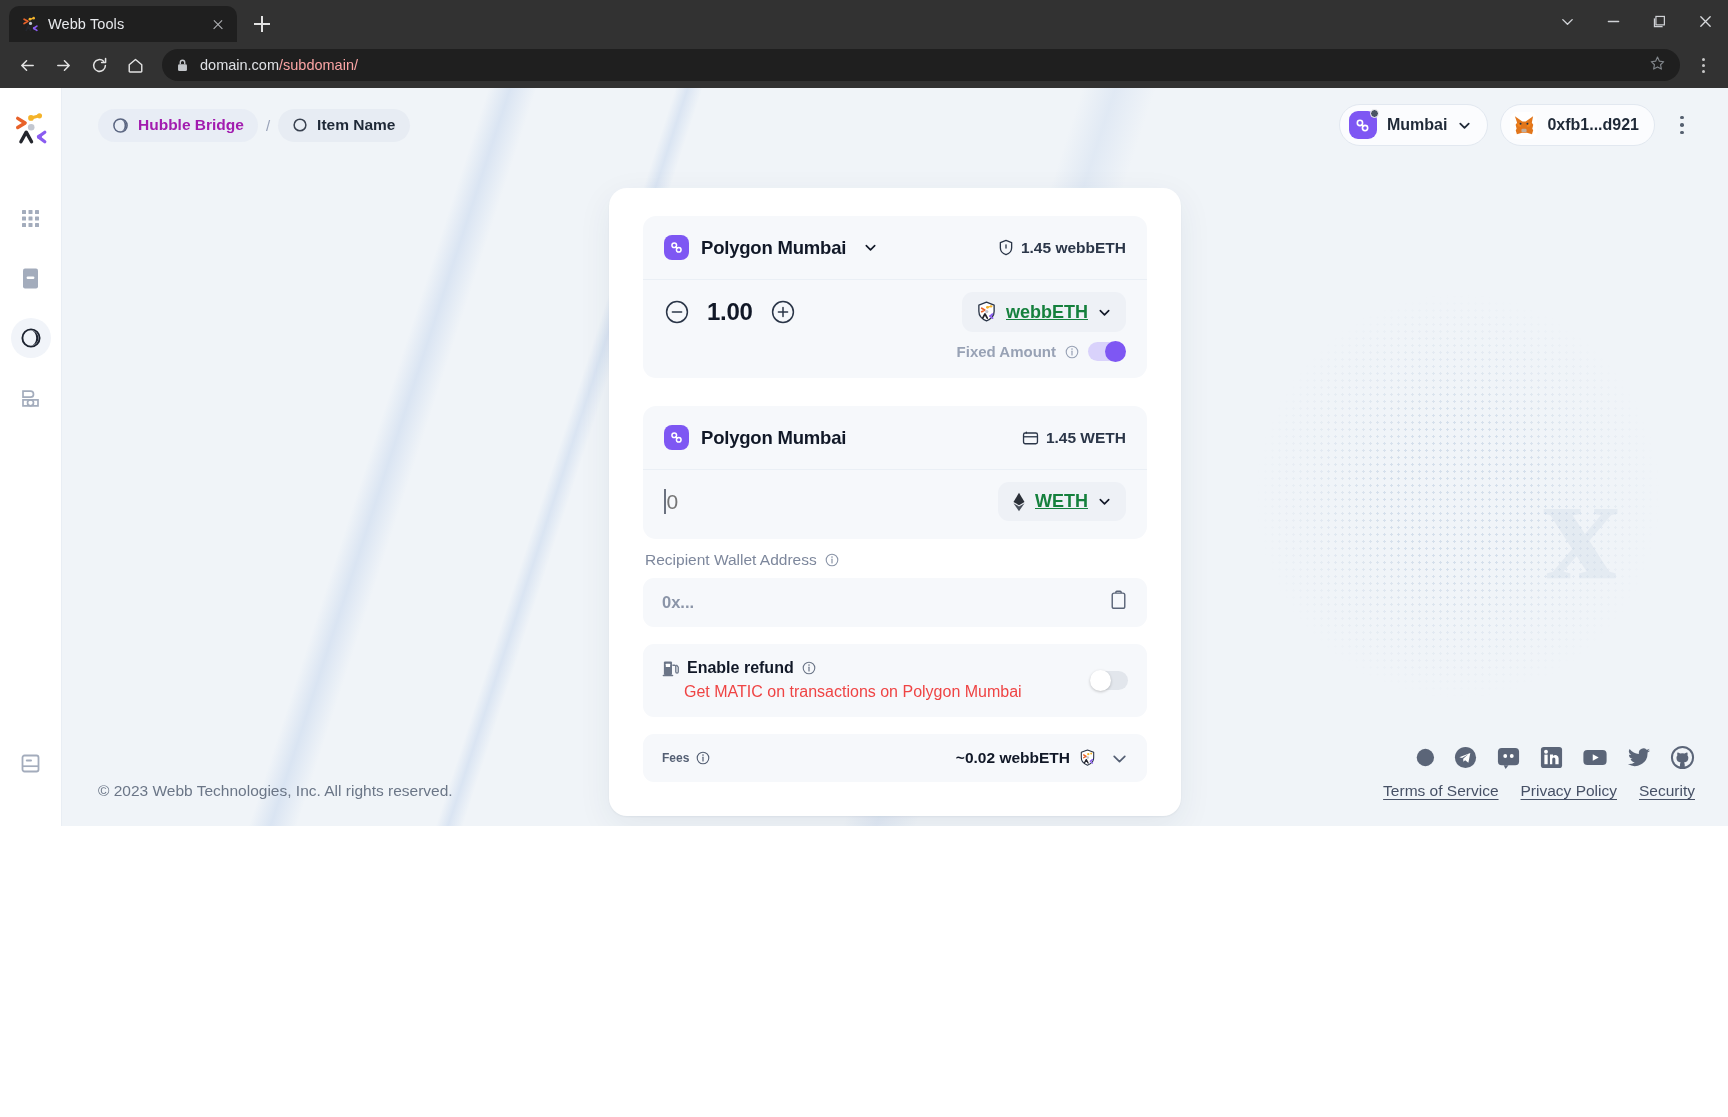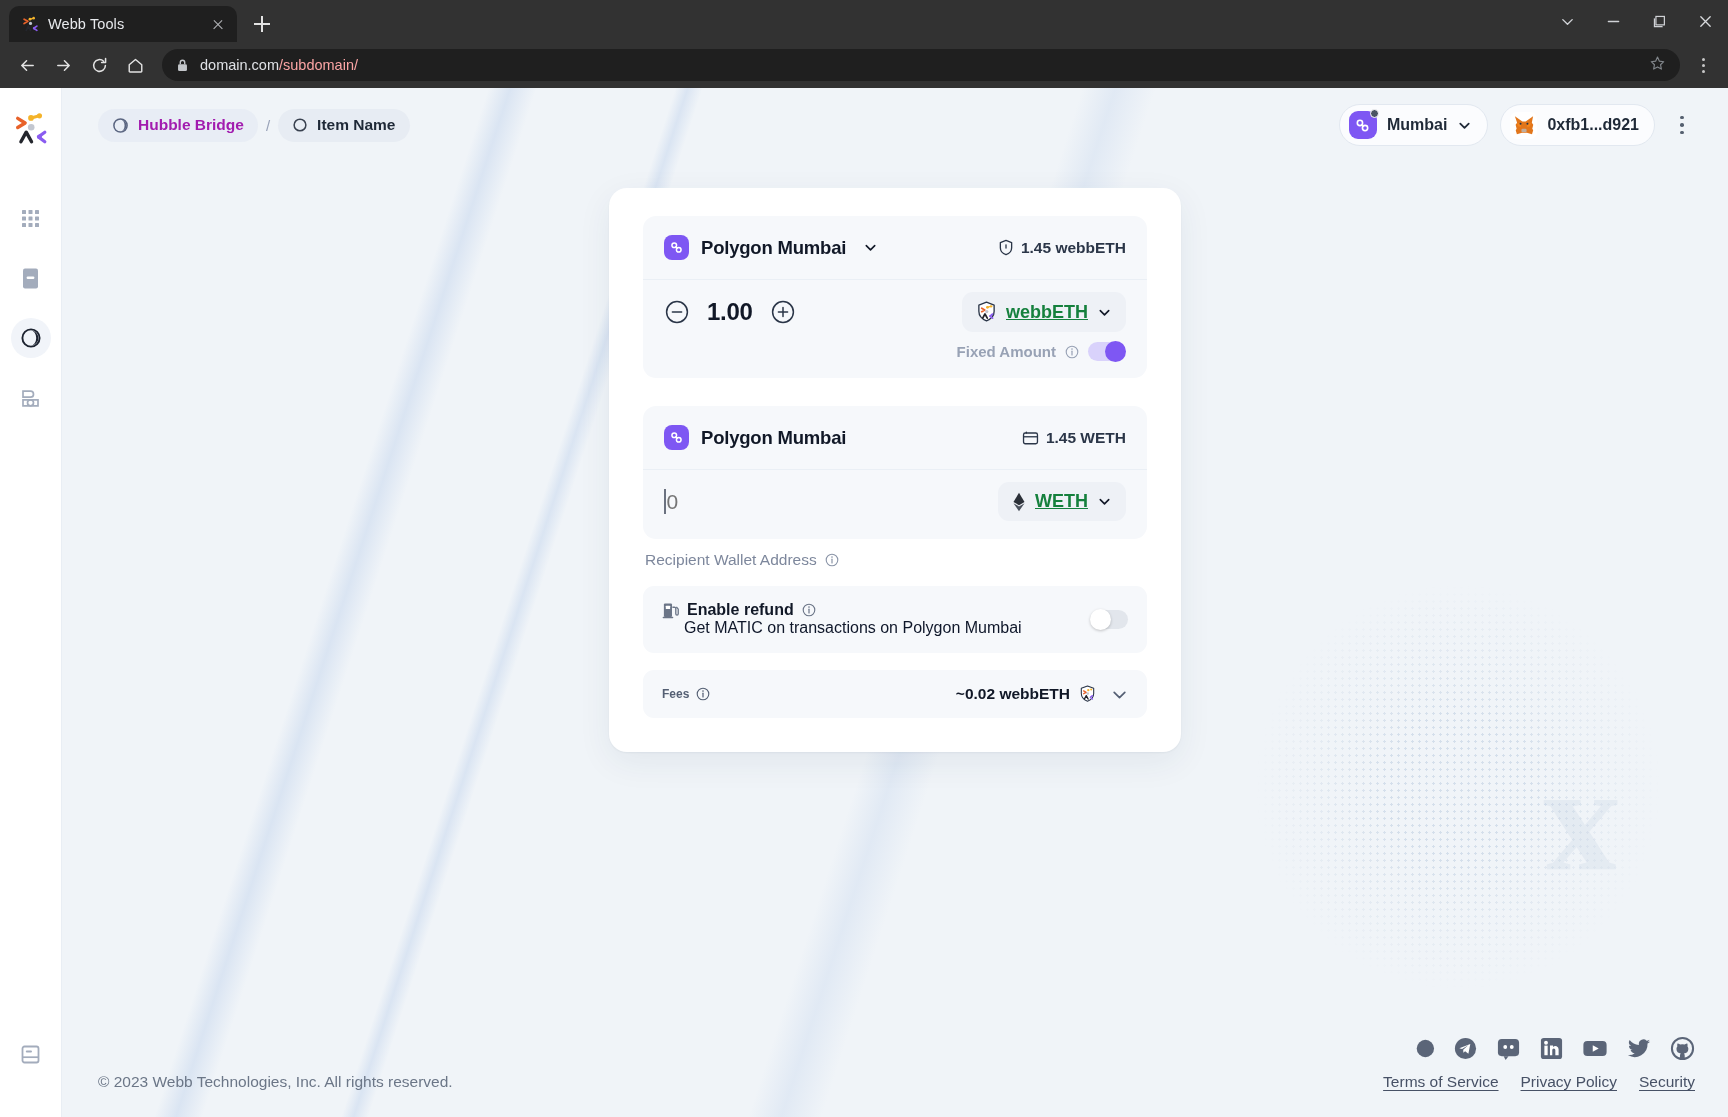--- a/index.html
+++ b/index.html
@@ -4,21 +4,21 @@
 <style>
   * { box-sizing: border-box; margin: 0; padding: 0; }
   html, body {
     width: 1728px; height: 1117px;
     font-family: "Liberation Sans", sans-serif;
     overflow: hidden;
     background: #ffffff;
   }
 
   
-  .browser { width: 1728px; height: 1117px; display: flex; flex-direction: column; }
+  .browser { width: 1728px; height: 826px; display: flex; flex-direction: column; }
 
   .tabstrip {
     height: 42px; background: #323232; display: flex; align-items: flex-end;
     position: relative; flex: none;
   }
   .tab {
     height: 36px; width: 228px; background: #1f1f1f; border-radius: 10px 10px 0 0;
     display: flex; align-items: center; gap: 9px; padding: 0 10px 0 13px;
     margin-left: 9px; position: relative;
   }
@@ -202,21 +202,21 @@
   }
   .addr-box .ph { font-size: 16.5px; font-weight: 700; color: #8b95a8; }
   .addr-box .clip { margin-left: auto; }
 
   .refund-box {
     background: #f6f8fb; border-radius: 11px; margin-top: 17px;
     padding: 15px 19px 16px; display: flex; align-items: center; gap: 14px;
   }
   .refund-left { flex: 1; }
   .refund-title { display: flex; align-items: center; gap: 8px; font-size: 16px; font-weight: 700; color: #111827; }
-  .refund-sub { font-size: 16px; color: #0f172a; margin-top: 0; padding-left: 22px; }
+  .refund-sub { font-size: 16px; color: #ef4444; margin-top: 6px; padding-left: 22px; }
 
   .fees-box {
     background: #f6f8fb; border-radius: 11px; margin-top: 17px; height: 48px;
     display: flex; align-items: center; padding: 0 19px;
   }
   .fees-label { display: flex; align-items: center; gap: 7px; font-size: 12px; font-weight: 700; color: #545f73; }
   .fees-val { margin-left: auto; display: flex; align-items: center; gap: 9px; font-size: 15.5px; font-weight: 700; color: #111827; }
 
   .cta {
     margin-top: 18px; width: 100%; height: 46px; border: none; border-radius: 23px;
@@ -584,20 +584,29 @@
             <span>Recipient Wallet Address</span>
             <span class="info-i">
               <svg width="14" height="14" viewBox="0 0 15 15">
                   <circle cx="7.5" cy="7.5" r="6.2" fill="none" stroke="#8b95a8" stroke-width="1.2"></circle>
                   <path d="M7.5 6.6v4" stroke="#8b95a8" stroke-width="1.3" stroke-linecap="round"></path>
                   <circle cx="7.5" cy="4.4" r=".85" fill="#8b95a8"></circle>
                 </svg>
             </span>
           </div>
 
+          <div class="addr-box">
+            <span class="ph">0x...</span>
+            <span class="clip">
+              <svg width="19" height="21" viewBox="0 0 20 22">
+                <rect x="3.4" y="3.2" width="13.2" height="16" rx="2" fill="none" stroke="#5b6578" stroke-width="1.5"></rect>
+                <path d="M7.2 3.2V2.2a1 1 0 0 1 1-1h3.6a1 1 0 0 1 1 1v1" fill="none" stroke="#5b6578" stroke-width="1.5" stroke-linejoin="round"></path>
+              </svg>
+            </span>
+          </div>
 
           
           <div class="refund-box">
             <div class="refund-left">
               <div class="refund-title">
                 <svg width="17" height="18" viewBox="0 0 18 19">
                   <rect x="2" y="2.6" width="8.6" height="14.4" rx="1.2" fill="#6b7587"></rect>
                   <rect x="4" y="5" width="4.6" height="3.4" rx=".6" fill="#ffffff"></rect>
                   <path d="M11 6.6h2.2a1.4 1.4 0 0 1 1.4 1.4v5.6a1.3 1.3 0 0 0 2.6 0V8.6l-2-2.4" fill="none" stroke="#6b7587" stroke-width="1.4" stroke-linejoin="round"></path>
                   <path d="M1.4 17.4h9.8" stroke="#6b7587" stroke-width="1.5" stroke-linecap="round"></path>

